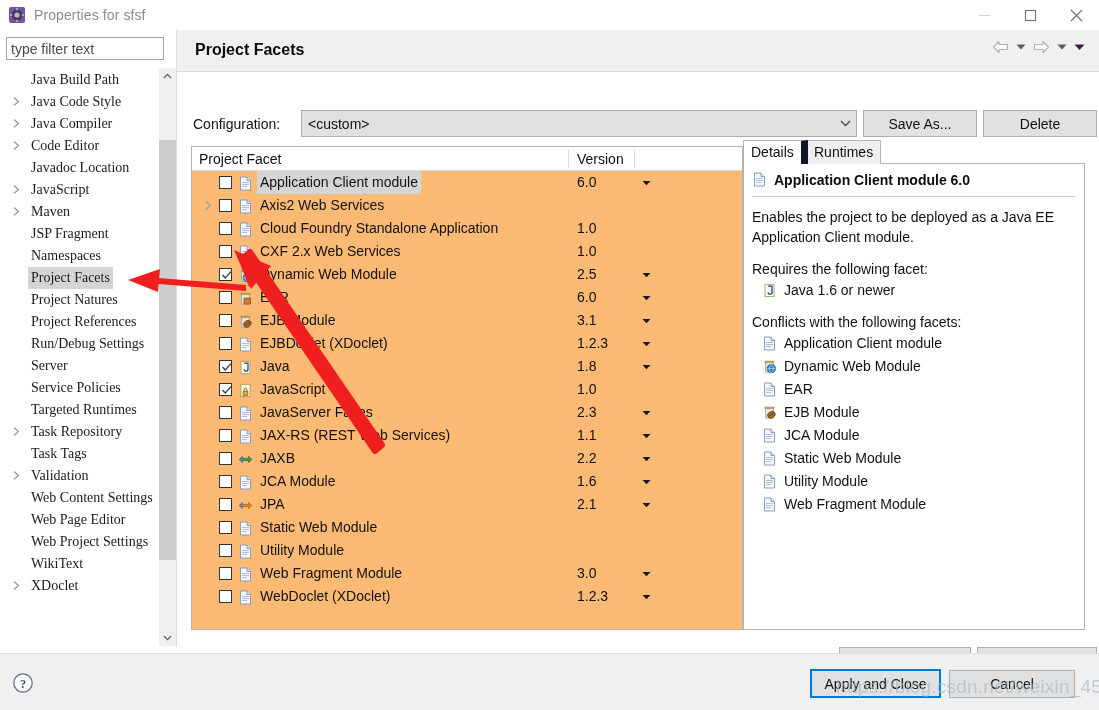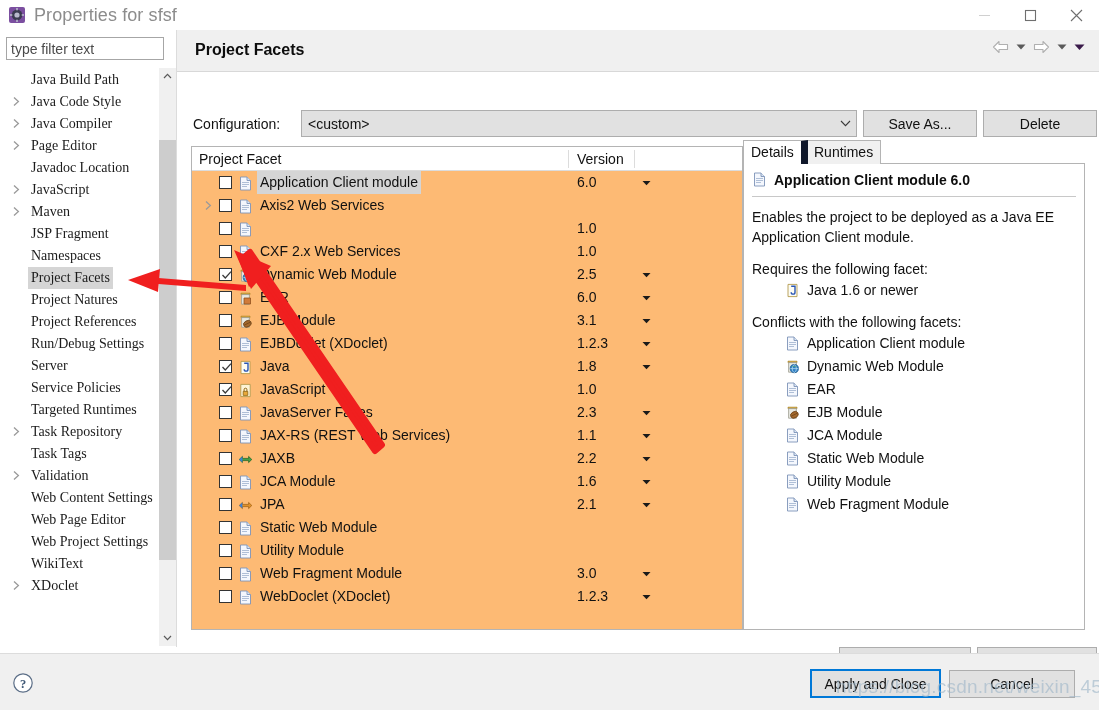--- a/index.html
+++ b/index.html
@@ -25,21 +25,21 @@
     position: absolute; left: 0; top: 0; width: 1099px; height: 30px;
     background: #ffffff;
     display: flex; align-items: center;
   }
   .titlebar .tb-icon {
     margin-left: 8px; margin-right: 8px;
     width: 18px; height: 18px;
     display: block;
   }
   .titlebar .tb-title {
-    font-size: 18px; color: #8c8c8c;
+    font-size: 14px; color: #8c8c8c;
     letter-spacing: 0.1px;
   }
   .wincontrols {
     position: absolute; right: 0; top: 0; height: 30px;
     display: flex; align-items: stretch;
   }
   .wc {
     width: 46px; display: flex; align-items: center; justify-content: center;
     color: #6b6b6b;
   }
@@ -251,21 +251,21 @@
   .d-rule { margin: 7px 8px 0 8px; height: 1px; background: #c8c8c8; }
   .d-para {
     margin: 10px 10px 0 8px; font-size: 14px; color: #111; line-height: 20px;
   }
   .d-sub { margin: 14px 10px 0 8px; font-size: 14px; color: #111; }
   .d-item {
     position: relative; margin: 6px 0 0 18px; padding-left: 22px;
     font-size: 14px; color: #111; line-height: 19px;
   }
   .d-item .di { position: absolute; left: 0; top: 2px; width: 15px; height: 15px; }
-  .d-list { margin-top: 4px; padding-left: 23px; }
+  .d-list { margin-top: 4px; }
   .d-list .d-item { margin-top: 4px; }
 
   
   .btn-revert { position: absolute; left: 662px; top: 617px; width: 132px; height: 28px; }
   .btn-apply  { position: absolute; left: 800px; top: 617px; width: 120px; height: 28px; }
 
   
   .bottombar {
     position: absolute; left: 0; top: 653px; width: 1099px; height: 57px;
     background: #f0f0f0;
@@ -347,21 +347,21 @@
           </span><span class="lbl">Java Code Style</span></div>
         <div class="tree-row"><span class="twisty">
             <svg width="9" height="11" viewBox="0 0 9 11">
               <path d="M2,1.4 L6.4,5.5 L2,9.6" stroke="#9a9a9a" stroke-width="1.3" fill="none"></path>
             </svg>
           </span><span class="lbl">Java Compiler</span></div>
         <div class="tree-row"><span class="twisty">
             <svg width="9" height="11" viewBox="0 0 9 11">
               <path d="M2,1.4 L6.4,5.5 L2,9.6" stroke="#9a9a9a" stroke-width="1.3" fill="none"></path>
             </svg>
-          </span><span class="lbl">Page Editor</span></div>
+          </span><span class="lbl">Code Editor</span></div>
         <div class="tree-row"><span class="lbl">Javadoc Location</span></div>
         <div class="tree-row"><span class="twisty">
             <svg width="9" height="11" viewBox="0 0 9 11">
               <path d="M2,1.4 L6.4,5.5 L2,9.6" stroke="#9a9a9a" stroke-width="1.3" fill="none"></path>
             </svg>
           </span><span class="lbl">JavaScript</span></div>
         <div class="tree-row"><span class="twisty">
             <svg width="9" height="11" viewBox="0 0 9 11">
               <path d="M2,1.4 L6.4,5.5 L2,9.6" stroke="#9a9a9a" stroke-width="1.3" fill="none"></path>
             </svg>
@@ -524,20 +524,21 @@
             <span class="cbox"></span>
             <span class="ficon"><svg width="15" height="15" viewBox="0 0 15 15">
                 <path d="M2.5,1 L9,1 L12.5,4.5 L12.5,14 L2.5,14 Z" fill="#f4f7fd" stroke="#7d93b8" stroke-width="0.9"></path>
                 <path d="M9,1 L9,4.5 L12.5,4.5" fill="#dbe5f3" stroke="#7d93b8" stroke-width="0.9"></path>
                 <g stroke="#9db0cd" stroke-width="0.8">
                   <path d="M4,6.5 H11"></path>
                   <path d="M4,8.5 H11"></path>
                   <path d="M4,10.5 H9"></path>
                 </g>
               </svg></span>
+            <span class="fname">Cloud Foundry Standalone Application</span>
             <span class="fver">1.0</span>
           </div>
           <div class="frow">
             <span class="cbox"></span>
             <span class="ficon"><svg width="15" height="15" viewBox="0 0 15 15">
                 <path d="M2.5,1 L9,1 L12.5,4.5 L12.5,14 L2.5,14 Z" fill="#f4f7fd" stroke="#7d93b8" stroke-width="0.9"></path>
                 <path d="M9,1 L9,4.5 L12.5,4.5" fill="#dbe5f3" stroke="#7d93b8" stroke-width="0.9"></path>
                 <g stroke="#9db0cd" stroke-width="0.8">
                   <path d="M4,6.5 H11"></path>
                   <path d="M4,8.5 H11"></path>

